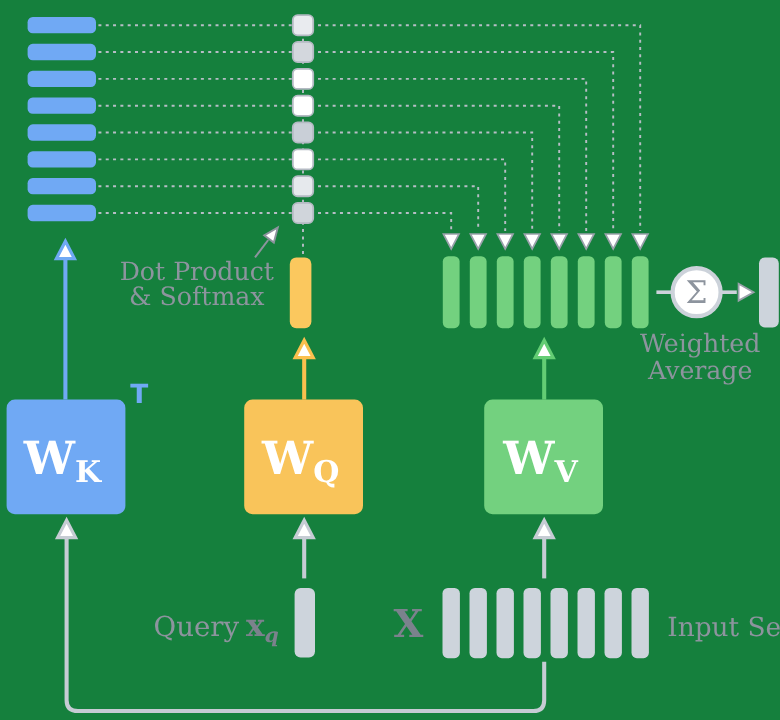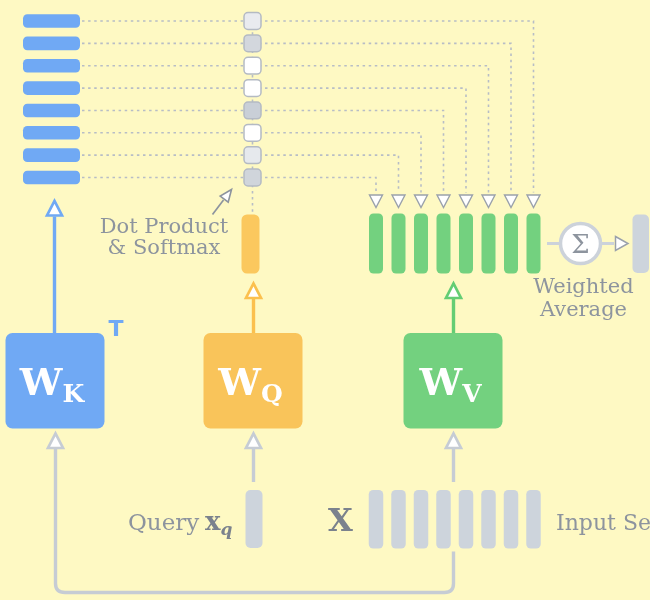--- a/index.html
+++ b/index.html
@@ -1,16 +1,16 @@
 <!DOCTYPE html>
 <html><head>
 <meta charset="utf-8">
 <style>
   html,body{margin:0;padding:0;background:#ffffff;}
-  .canvas{width:650px;height:600px;position:relative;background:#fef9c3;overflow:hidden;}
+  .canvas{width:650px;height:600px;position:relative;background:#15803d;overflow:hidden;}
   svg{display:block;}
   .serif{font-family:"DejaVu Serif","Liberation Serif",serif;}
   .sansb{font-family:"DejaVu Sans","Liberation Sans",sans-serif;font-weight:bold;}
   .bold{font-weight:bold;}
   .ital{font-style:italic;}
   .dotted{fill:none;stroke-width:1.6;stroke-dasharray:2.5 3.6;}
   .shaft{fill:none;stroke-width:3.4;stroke-linecap:butt;}
   .ahead{stroke-width:2.7;stroke-linejoin:miter;}
   .thinline{fill:none;stroke-width:1.7;}
 </style>

